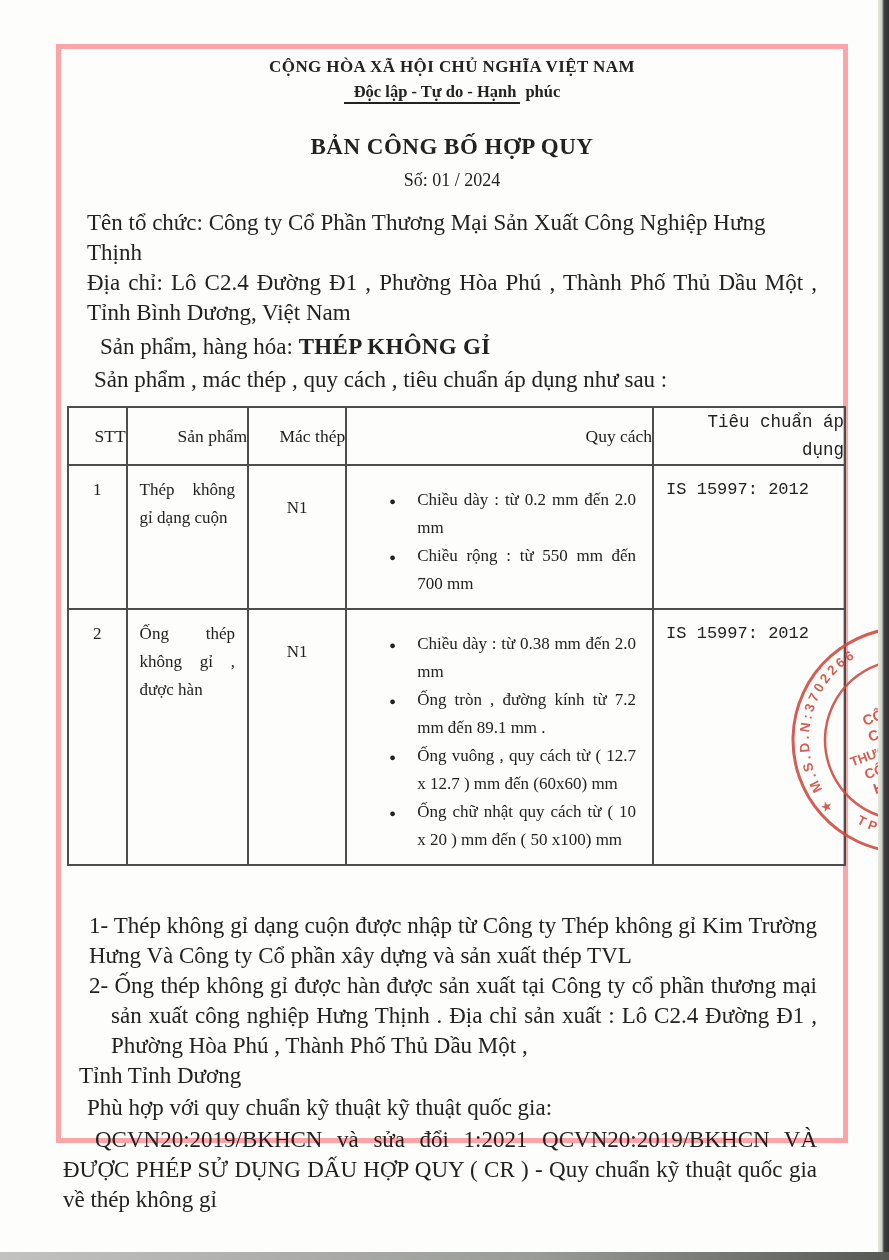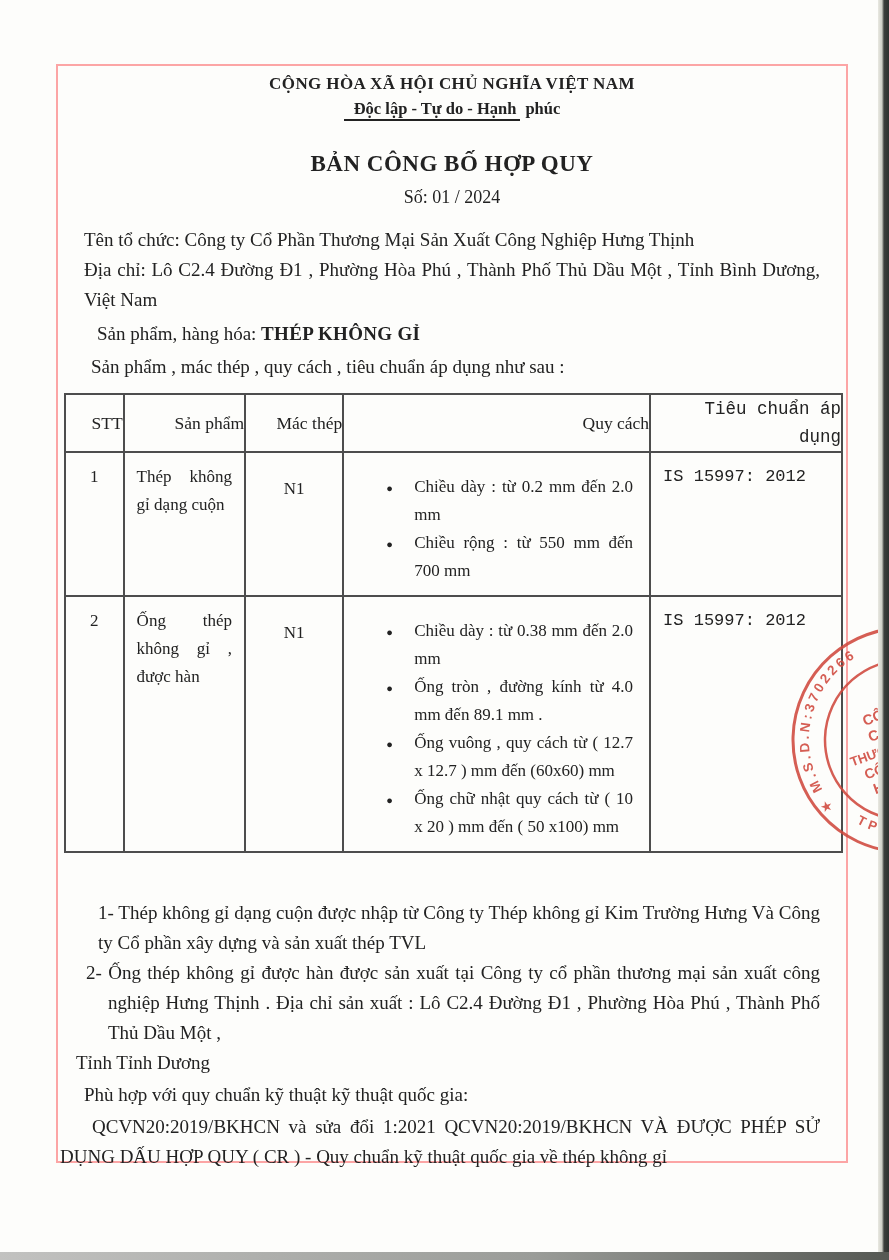--- a/index.html
+++ b/index.html
@@ -11,32 +11,32 @@
   }
   .scan-edge-right{
     position:absolute; top:0; right:0; width:11px; height:1253px;
     background:linear-gradient(to right,#e9e9e2 0,#cfcfc6 35%,#3c3f3c 55%,#2e312e 100%);
   }
   .scan-edge-bottom{
     position:absolute; left:0; bottom:0; width:889px; height:8px;
     background:linear-gradient(to right,#c2c2c0,#9a9c98 60%,#555853);
   }
   .doc-border{
-    position:absolute; left:56px; top:64px; width:792px; height:1099px;
-    border:2px solid #fca5a5;
+    position:absolute; left:56px; top:44px; width:792px; height:1099px;
+    border:5px solid #fca5a5;
     padding:8px 26px 0 26px;
   }
   .center{ text-align:center; }
   .national-title{ font-size:17px; font-weight:bold; letter-spacing:.4px; }
   .motto{ font-size:16.5px; font-weight:bold; margin-top:5px;text-align:center; }
   .motto .ul{ border-bottom:2px solid #222; padding:0 4px 1px 10px; }
   .motto .tail{ margin-left:5px; }
   .doc-title{ font-size:23px; font-weight:bold; margin-top:32px; letter-spacing:.5px; }
   .doc-number{ font-size:18px; margin-top:10px; }
-  .body-text{ font-size:19px; line-height:30px; }
+  .body-text{ font-size:23px; line-height:30px; }
   .p-org{ margin-top:17px; }
   .p-addr{ text-align:justify; }
   .p-phone{ margin-top:4px; }
   .p-product{ margin-top:4px; margin-left:13px; }
   .p-product b{ font-weight:bold; letter-spacing:.3px; }
   .p-brand{ margin-left:7px; }
   .p-intro{ margin-top:3px; margin-left:7px; }
 
   table.spec{
     border-collapse:collapse; table-layout:fixed;
@@ -50,30 +50,30 @@
     font-weight:normal; text-align:right; height:46px;
     vertical-align:middle; padding:0 0 0 12px; font-size:17.5px;
   }
   th.c-stt, td.c-stt{ width:55px; text-align:center; padding-left:0; }
   th.c-sp,  td.c-sp { width:114px; }
   th.c-mt,  td.c-mt { width:92px;  }
   th.c-qc,  td.c-qc { width:288px; }
   th.c-tc,  td.c-tc { width:180px;font-family:Liberation Mono, monospace; }
   td.c-stt{ padding-top:10px; }
   td.c-sp{ padding:10px 12px 0 12px; text-align:justify; }
-  td.c-mt{ padding-top:22px; text-align:center; }
+  td.c-mt{ padding-top:28px; text-align:center; }
   td.c-tc{ padding:10px 8px 0 12px; }
   td.c-qc ul{ list-style:none; padding:20px 16px 10px 0; }
   td.c-qc li{ position:relative; padding-left:70px; text-align:justify; }
   td.c-qc li .dot{ position:absolute; left:42px; top:0; }
   td.c-qc li .dot::before{ content:"●"; font-size:11px; }
 
   .notes{ margin-top:45px; }
   .note{ text-align:justify; }
-  .note-1{ margin-left:14px; }
+  .note-1{ margin-left:2px; }
   .note-2{ margin-left:2px; padding-left:22px; text-indent:-22px; }
   .p-province{ margin-left:-8px; }
   .p-conform{ margin-top:2px; }
   .p-final{ margin-left:-24px; margin-top:2px; text-indent:32px; text-align:justify; }
 
   .stamp-wrap{ position:absolute; left:770px; top:613px; width:280px; height:268px; }
   .stamp-wrap svg{ opacity:.88; }
   .stamp-txt{ fill:#d0493e; font-family:"Liberation Sans","DejaVu Sans",sans-serif; font-weight:bold; }
 </style>
 </head>
@@ -123,21 +123,21 @@
           </td>
           <td class="c-tc">IS 15997: 2012</td>
         </tr>
         <tr>
           <td class="c-stt">2</td>
           <td class="c-sp">Ống thép không gỉ , được hàn</td>
           <td class="c-mt">N1</td>
           <td class="c-qc">
             <ul>
               <li><span class="dot"></span><span>Chiều dày : từ 0.38 mm đến 2.0 mm</span></li>
-              <li><span class="dot"></span><span>Ống tròn , đường kính từ 4.0 mm đến 89.1 mm .</span></li>
+              <li><span class="dot"></span><span>Ống tròn , đường kính từ 7.2 mm đến 89.1 mm .</span></li>
               <li><span class="dot"></span><span>Ống vuông , quy cách từ ( 12.7 x 12.7 ) mm đến (60x60) mm</span></li>
               <li><span class="dot"></span><span>Ống chữ nhật quy cách từ ( 10 x 20 ) mm đến ( 50 x100) mm</span></li>
             </ul>
           </td>
           <td class="c-tc">IS 15997: 2012</td>
         </tr>
       </tbody>
     </table>
 
     <div class="notes body-text">

